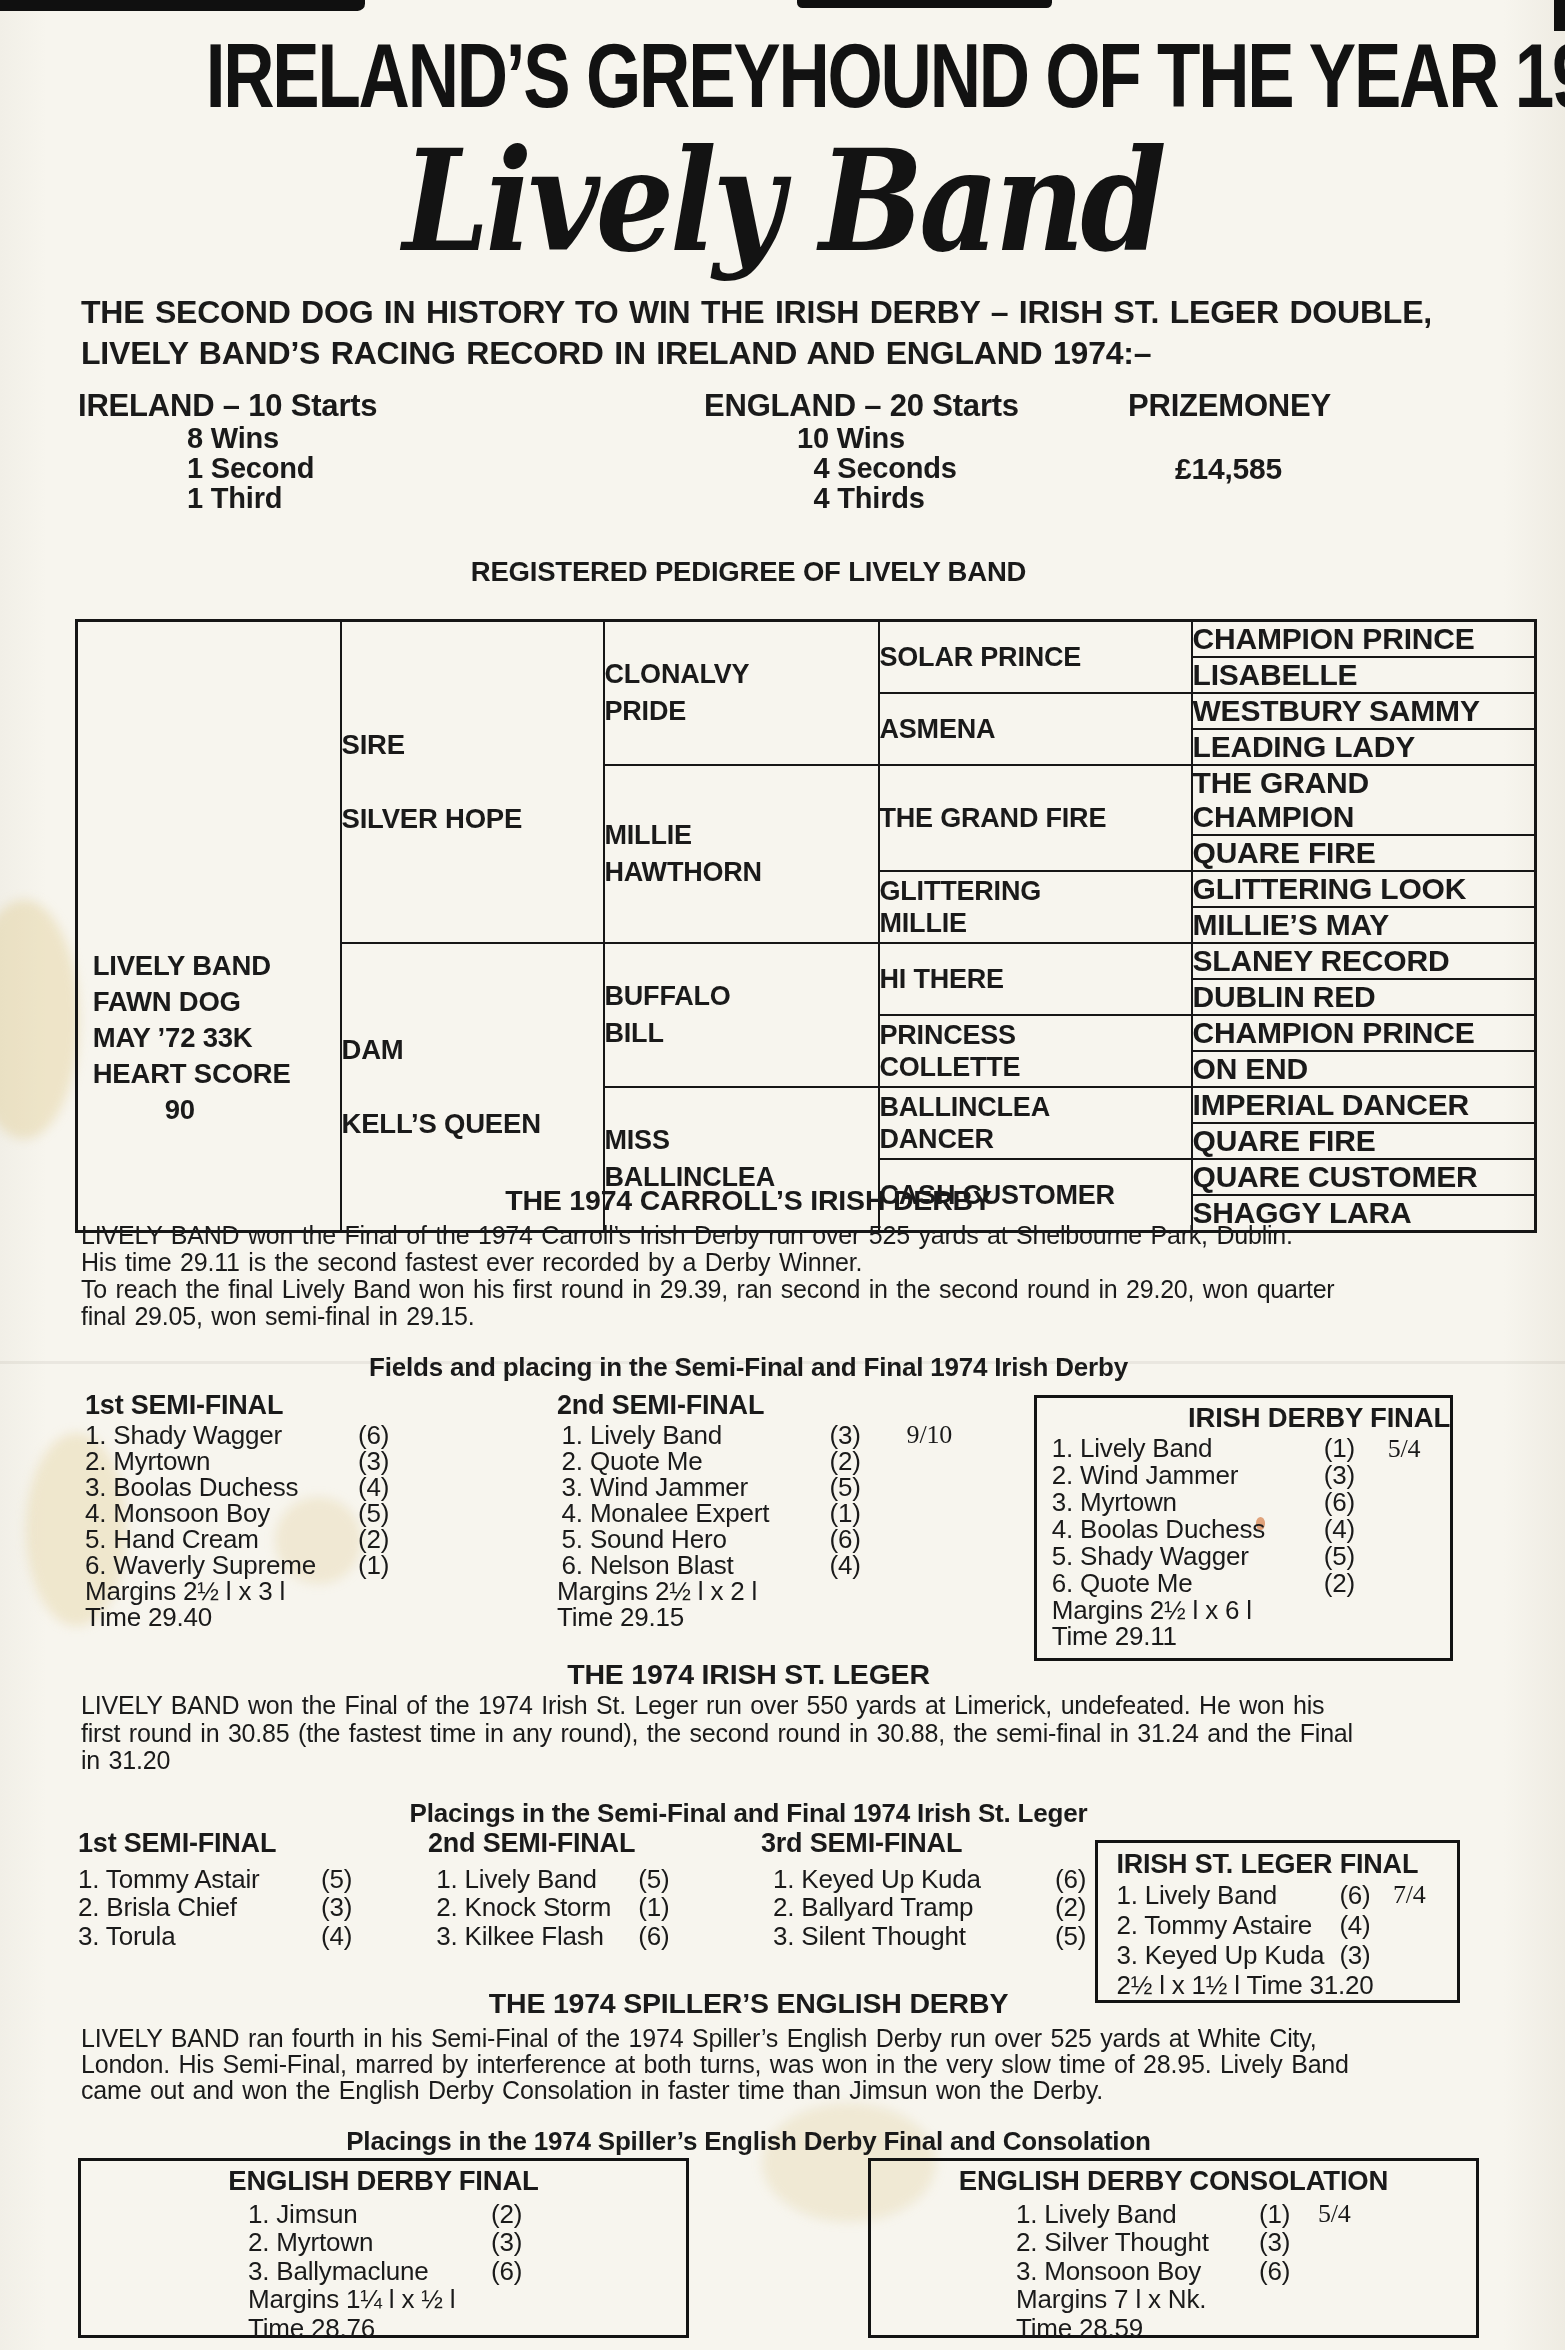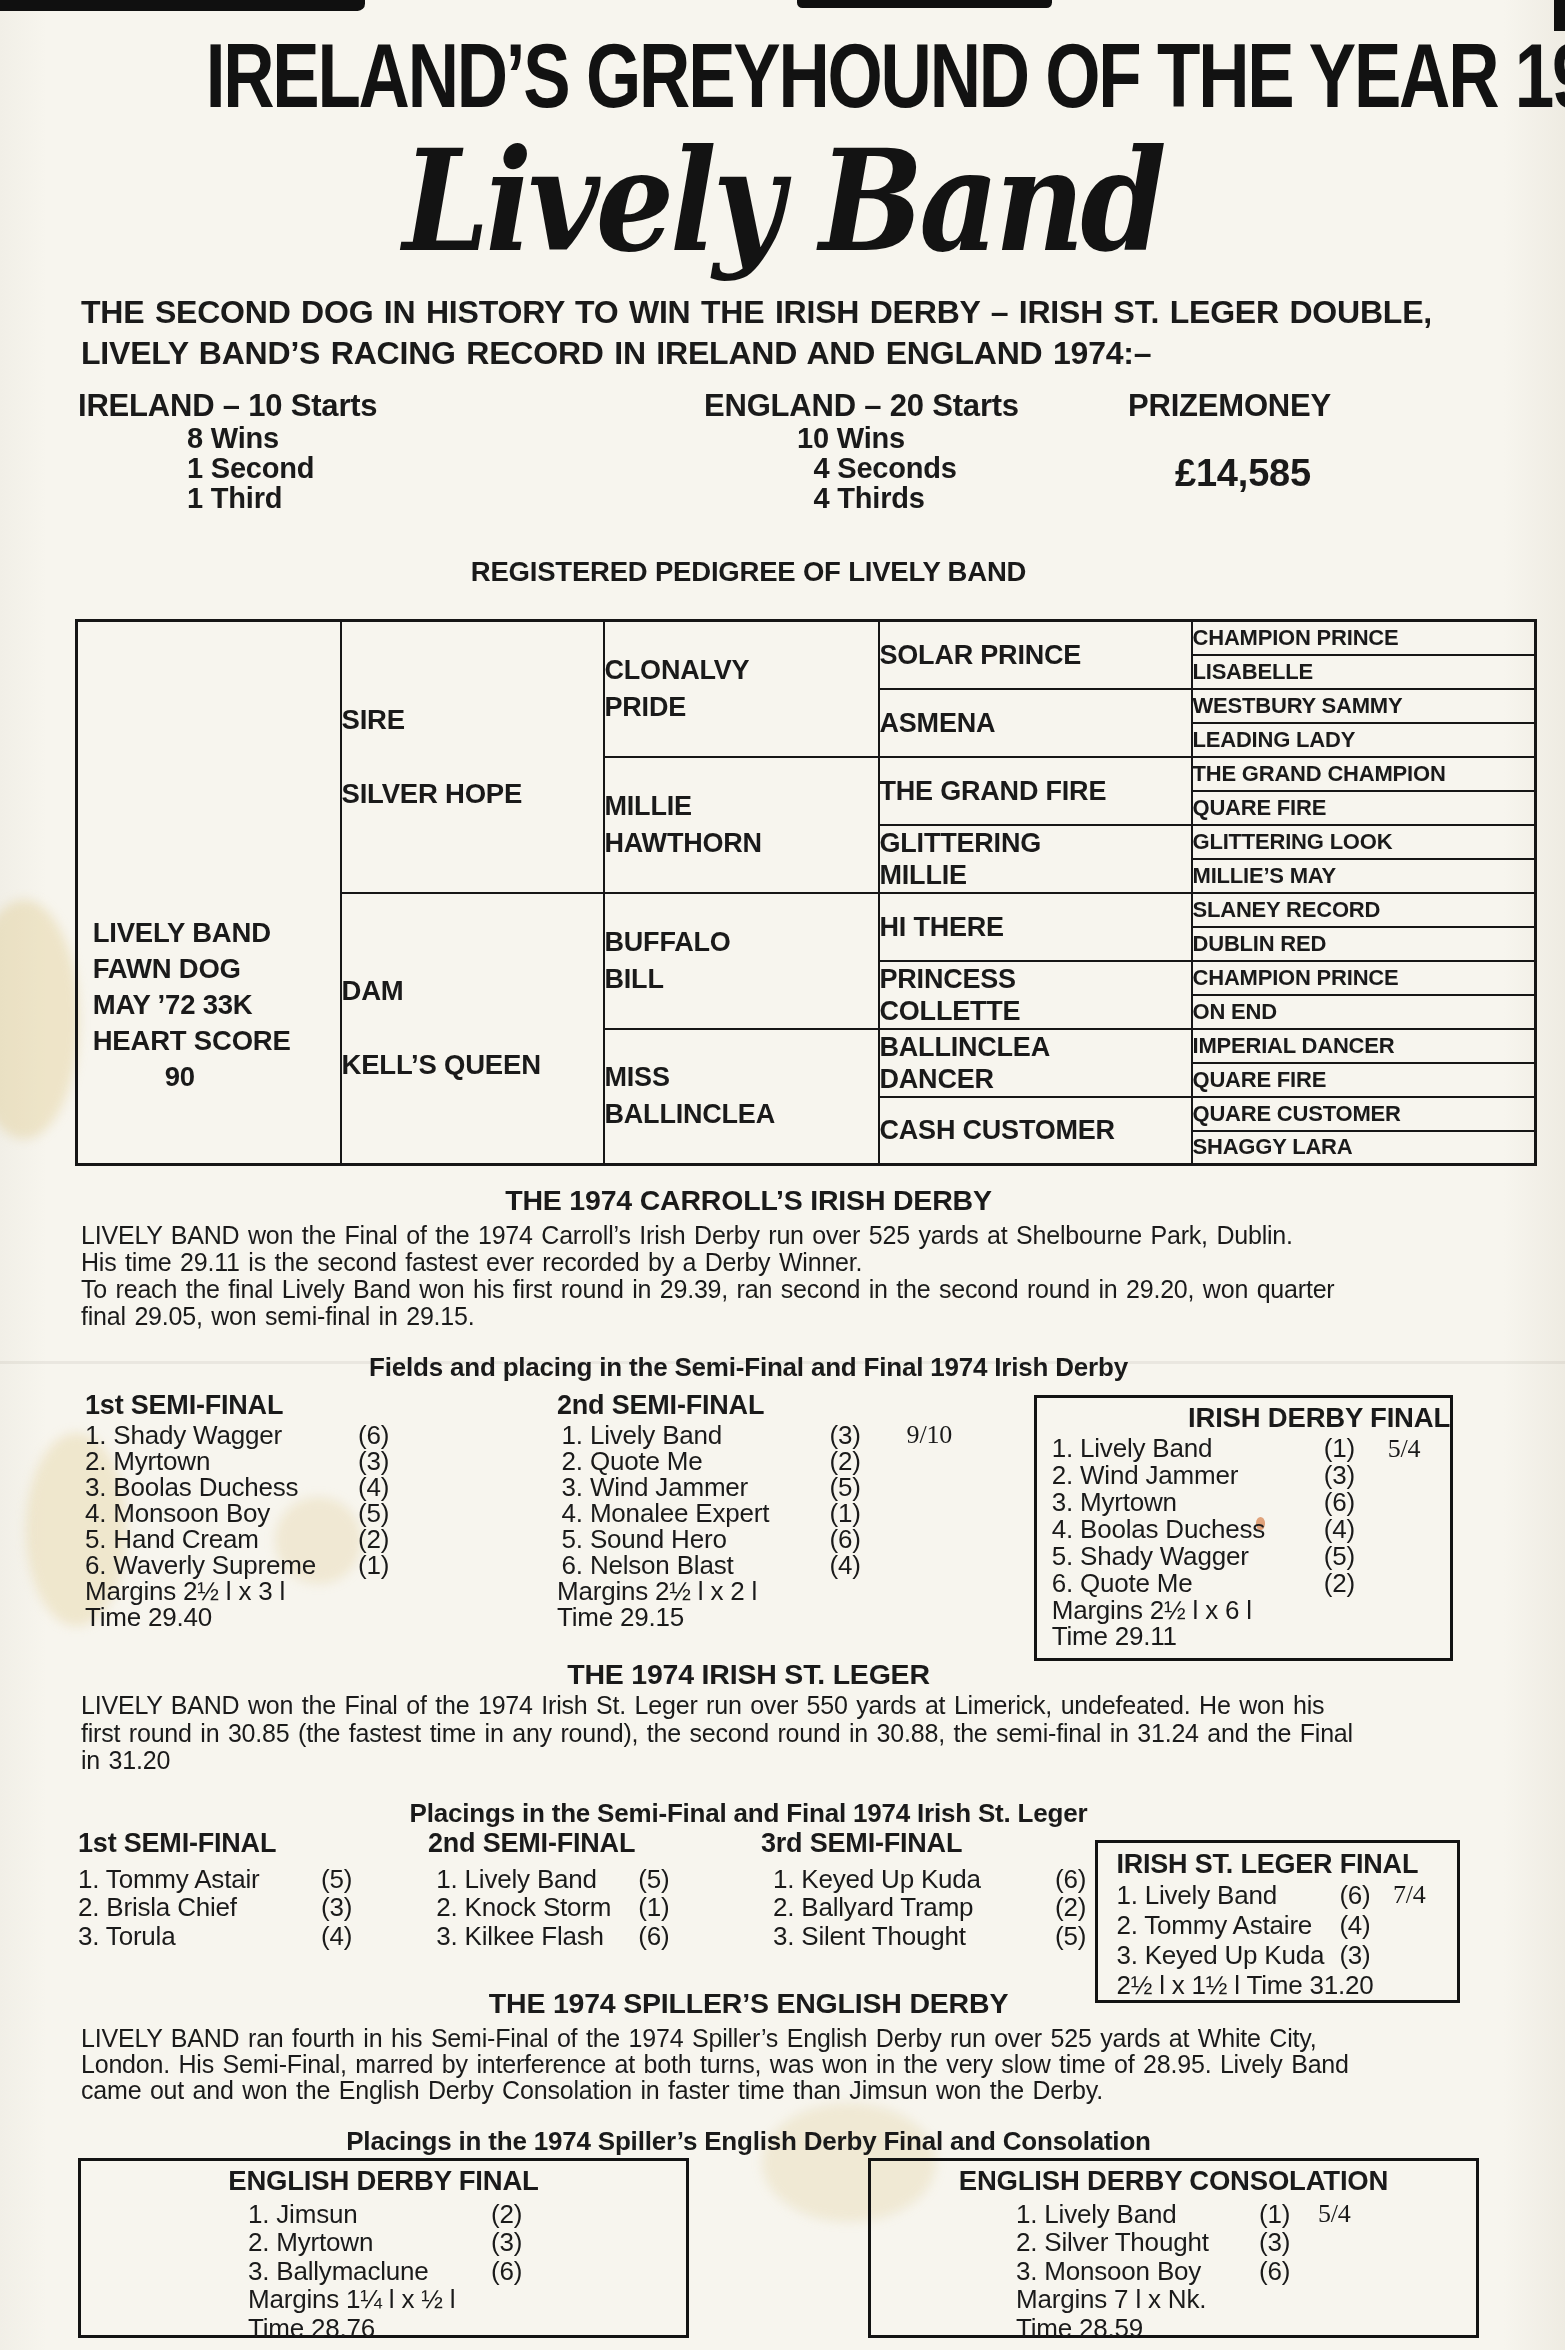--- a/index.html
+++ b/index.html
@@ -20,37 +20,37 @@
   .title-text{display:inline-block;transform:scaleX(.78);transform-origin:center;
     font-weight:bold;font-size:91px;letter-spacing:-2.8px;line-height:1.05;color:#121212;}
   .dogname-wrap{top:121px;left:0;width:1566px;text-align:center;white-space:nowrap;}
   .dogname-text{display:inline-block;transform:scaleX(.88);transform-origin:center;
     font-family:"DejaVu Serif",serif;font-style:italic;font-weight:bold;
     font-size:140px;line-height:1.15;letter-spacing:-4.6px;color:#131313;}
   .intro{left:81px;top:292px;width:1419px;font-size:32px;font-weight:bold;line-height:41px;word-spacing:1.8px;}
   
   .rec-h{top:388px;font-size:31px;font-weight:bold;}
   .rec-items{top:423px;font-size:29px;font-weight:bold;line-height:30px;}
-  .prize-val{left:1175px;top:452px;font-size:38px;font-weight:bold;}
+  .prize-val{left:1175px;top:452px;font-size:30px;font-weight:bold;}
   .ind18{margin-left:16.5px;}
   
   .ped-head{top:556px;font-size:27.5px;font-weight:bold;}
   table.ped{position:absolute;left:75px;top:619px;width:1460px;height:546px;
     border-collapse:collapse;table-layout:fixed;background:transparent;}
   table.ped td{border:2.8px solid #161616;font-weight:bold;vertical-align:middle;
     padding:0;color:#1a1a1a;}
   table.ped{border:3.7px solid #161616;}
   td.c1{vertical-align:top;}
   .c1-block{margin-top:224px;padding-left:14.7px;font-size:27.5px;line-height:36px;}
   .c1-indent{padding-left:72px;}
   .p-cell{padding-left:18.4px;font-size:27.5px;}
   .p-label{margin-bottom:42px;}
   td.c3{padding-left:16.5px;font-size:27px;line-height:37px;white-space:pre-line;}
   td.c4{padding-left:14.7px;font-size:27px;line-height:32px;white-space:pre-line;}
-  td.c5{padding-left:13px;font-size:22px;}
+  td.c5{padding-left:13px;font-size:30px;}
   
   .sec-h{font-size:28.5px;font-weight:bold;}
   .sub-h{font-size:26px;font-weight:bold;}
   .body-txt{left:81px;width:1488px;font-size:25px;line-height:27px;word-spacing:1.8px;}
   .lh30{line-height:27.5px;}
   .lh28{line-height:26px;}
   
   .lst{font-size:26px;line-height:26px;}
   .lst .ttl{font-weight:bold;font-size:27px;margin-bottom:3.7px;}
   .entry{display:flex;}

